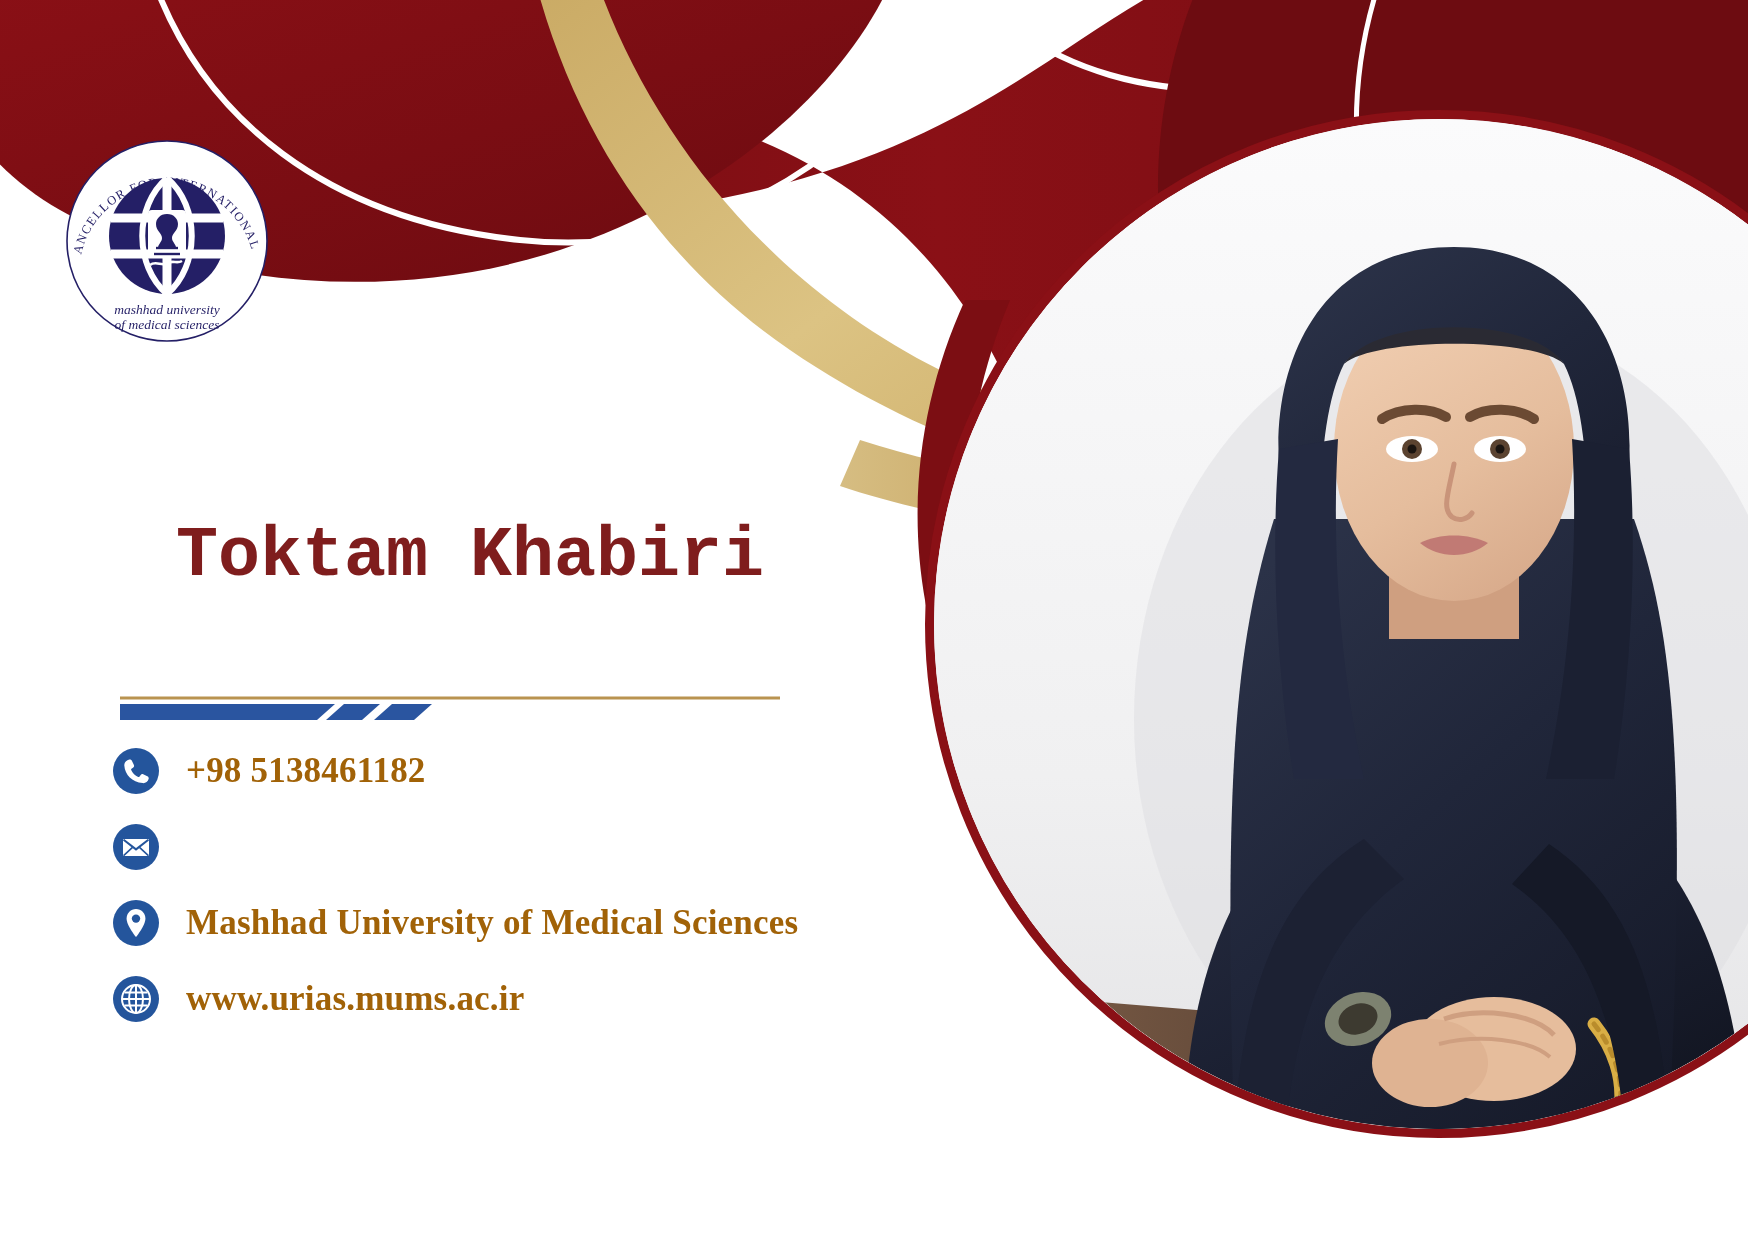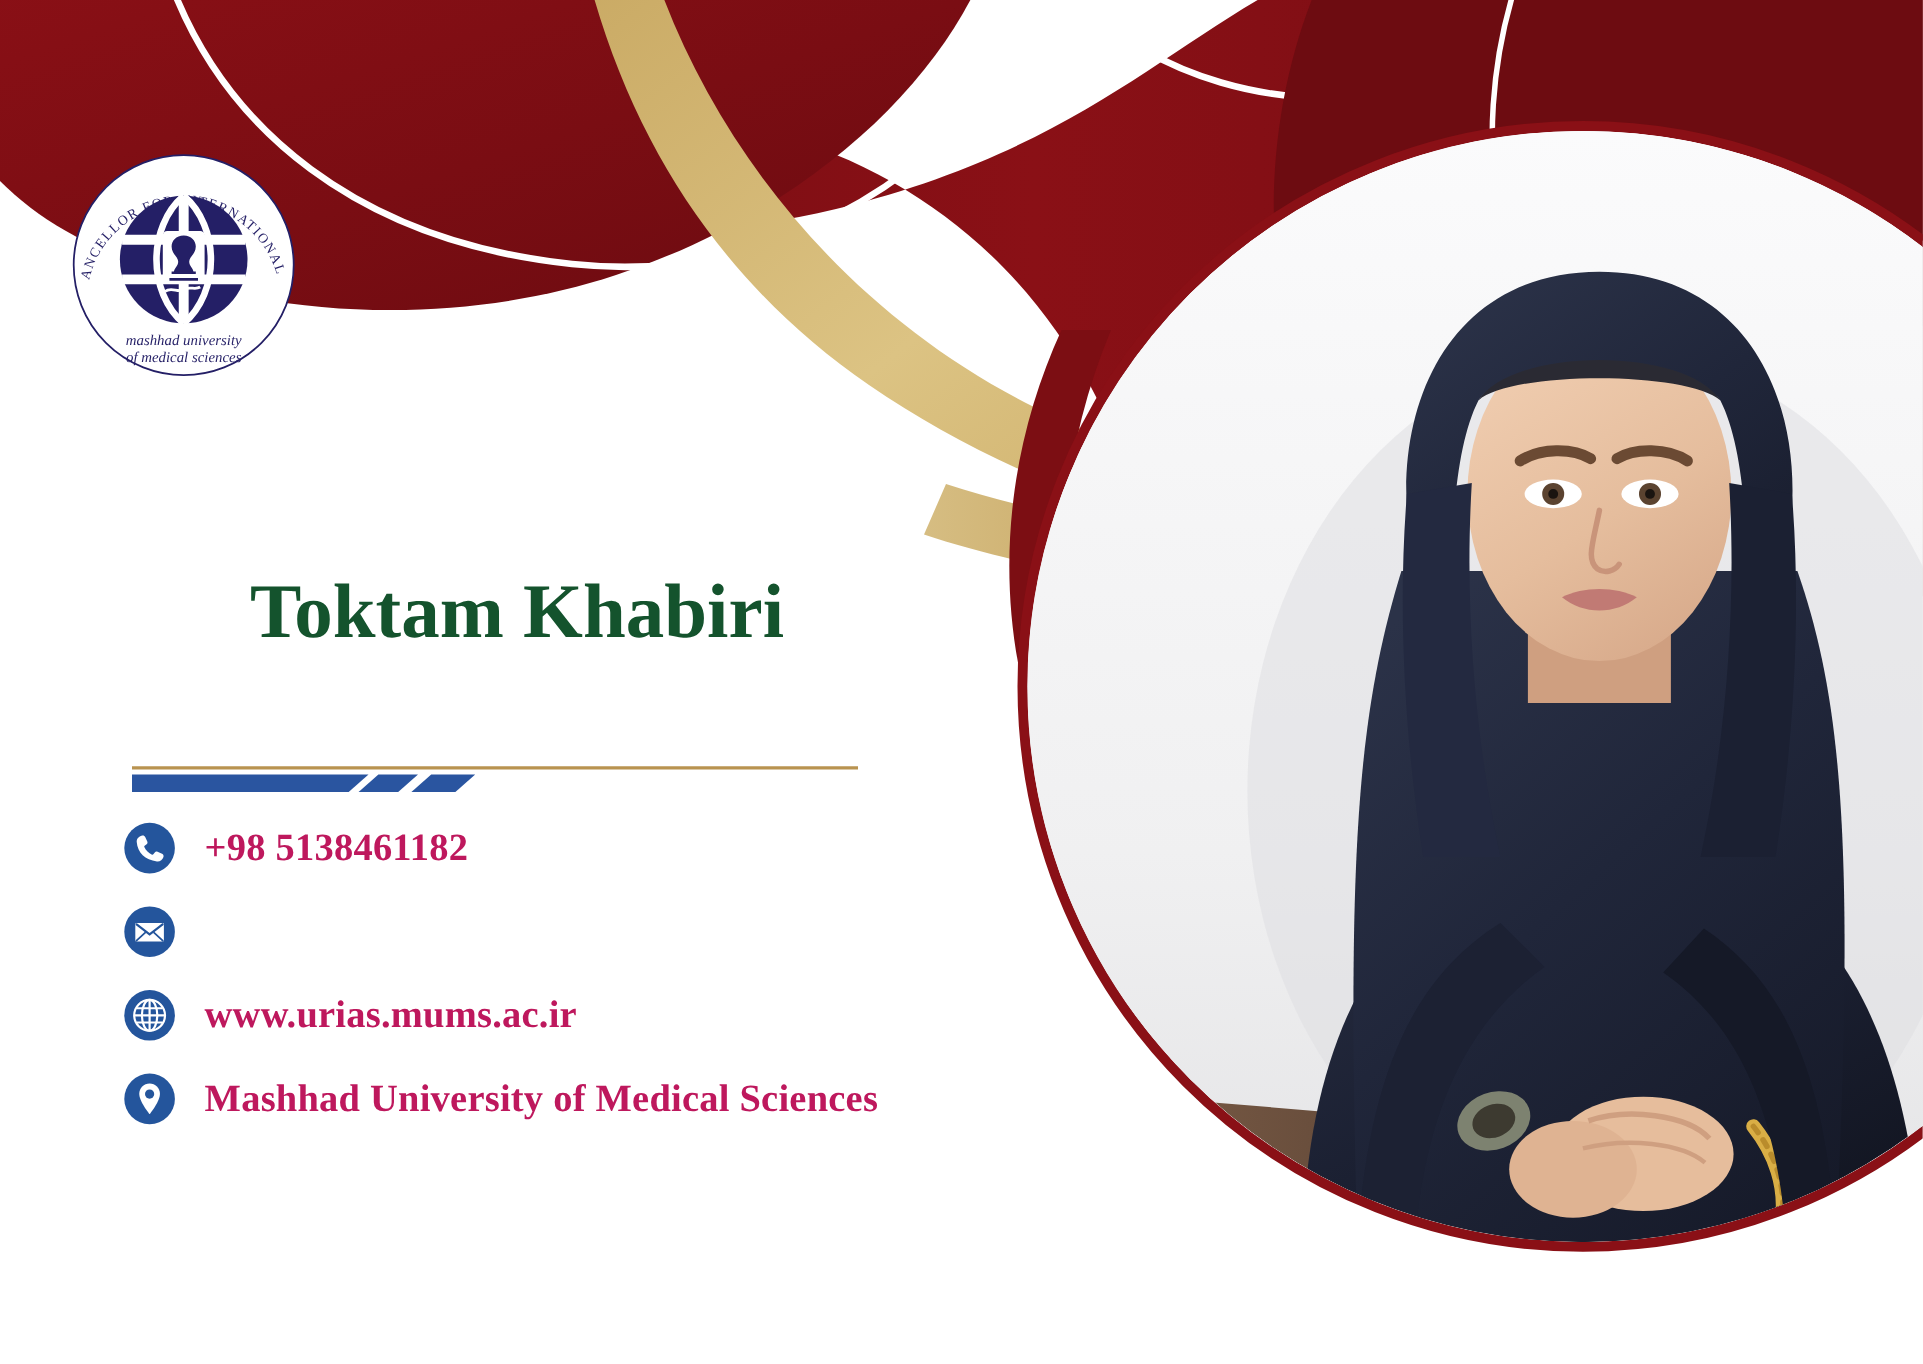--- a/index.html
+++ b/index.html
@@ -50,25 +50,25 @@
     color: #142b55;
     letter-spacing: 0px;
     white-space: nowrap;
   }
   .english-name {
     position: absolute;
     left: 120px;
     top: 518px;
     width: 700px;
     text-align: center;
-    font-family: Liberation Serif, serif;
+    font-family: Liberation Mono, monospace;
     font-weight: bold;
     font-size: 70px;
     line-height: 1.1;
-    color: #14532d;
+    color: #7f1d1d;
     white-space: nowrap;
   }
 
   
   .divider {
     position: absolute;
     left: 120px;
     top: 694px;
     width: 660px;
     height: 36px;
@@ -93,21 +93,21 @@
     width: 48px;
     height: 48px;
     margin-right: 26px;
     display: block;
   }
   .contact-icon svg { display: block; width:48px; height:48px; }
   .contact-text {
     font-family: "Liberation Serif", "DejaVu Serif", serif;
     font-weight: bold;
     font-size: 35px;
-    color: #be185d;
+    color: #a16207;
     letter-spacing: 0.2px;
     white-space: nowrap;
   }
 
   
   .portrait-frame {
     position: absolute;
     left: 925px;
     top: 110px;
     width: 1010px;
@@ -264,42 +264,42 @@
           <path d="M11.6 16.8 L24 26.4 L36.4 16.8" fill="none" stroke="#24559c" stroke-width="2"></path>
           <path d="M11.6 32.6 L20.5 24.3 M36.4 32.6 L27.5 24.3" fill="none" stroke="#24559c" stroke-width="1.6"></path>
         </svg>
       </span>
     </div>
 
     <div class="contact-row">
       <span class="contact-icon">
         <svg viewBox="0 0 48 48">
           <circle cx="24" cy="24" r="23" fill="#24559c"></circle>
+          <path fill="#ffffff" d="M24 10c-5.2 0-9.4 4.2-9.4 9.4C14.6 26.6 24 38 24 38s9.4-11.4 9.4-18.6
+                   C33.4 14.2 29.2 10 24 10z"></path>
+          <circle cx="24" cy="19.6" r="4.2" fill="#24559c"></circle>
+        </svg>
+      </span>
+      <span class="contact-text">Mashhad University of Medical Sciences</span>
+    </div>
+
+    <div class="contact-row">
+      <span class="contact-icon">
+        <svg viewBox="0 0 48 48">
+          <circle cx="24" cy="24" r="23" fill="#24559c"></circle>
           <circle cx="24" cy="24" r="14" fill="none" stroke="#ffffff" stroke-width="2"></circle>
           <line x1="10" y1="24" x2="38" y2="24" stroke="#ffffff" stroke-width="2"></line>
           <line x1="24" y1="10" x2="24" y2="38" stroke="#ffffff" stroke-width="2"></line>
           <ellipse cx="24" cy="24" rx="7" ry="14" fill="none" stroke="#ffffff" stroke-width="2"></ellipse>
           <path d="M 12.5 17.5 H 35.5 M 12.5 30.5 H 35.5" stroke="#ffffff" stroke-width="1.8" fill="none"></path>
         </svg>
       </span>
       <span class="contact-text">www.urias.mums.ac.ir</span>
     </div>
 
-    <div class="contact-row">
-      <span class="contact-icon">
-        <svg viewBox="0 0 48 48">
-          <circle cx="24" cy="24" r="23" fill="#24559c"></circle>
-          <path fill="#ffffff" d="M24 10c-5.2 0-9.4 4.2-9.4 9.4C14.6 26.6 24 38 24 38s9.4-11.4 9.4-18.6
-                   C33.4 14.2 29.2 10 24 10z"></path>
-          <circle cx="24" cy="19.6" r="4.2" fill="#24559c"></circle>
-        </svg>
-      </span>
-      <span class="contact-text">Mashhad University of Medical Sciences</span>
-    </div>
-
   </div>
 
   <div class="portrait-frame">
     <div class="portrait-inner">
       <svg class="portrait-svg" viewBox="0 0 1010 1010" preserveAspectRatio="xMidYMid slice">
         <defs>
           <linearGradient id="bgWall" x1="0" y1="0" x2="0" y2="1">
             <stop offset="0%" stop-color="#fbfbfc"></stop>
             <stop offset="65%" stop-color="#f0f0f1"></stop>
             <stop offset="100%" stop-color="#e4e4e6"></stop>

